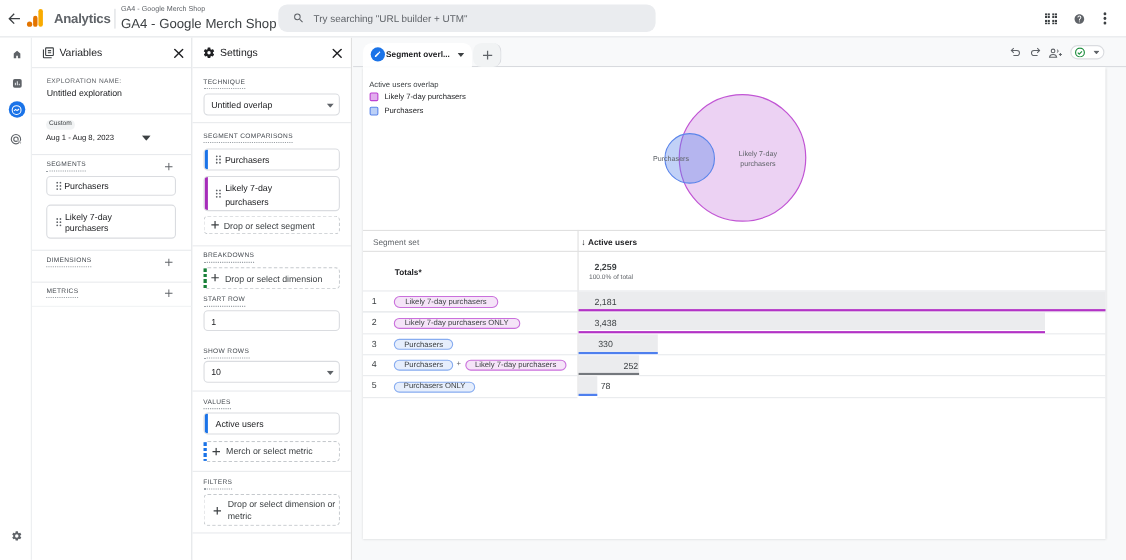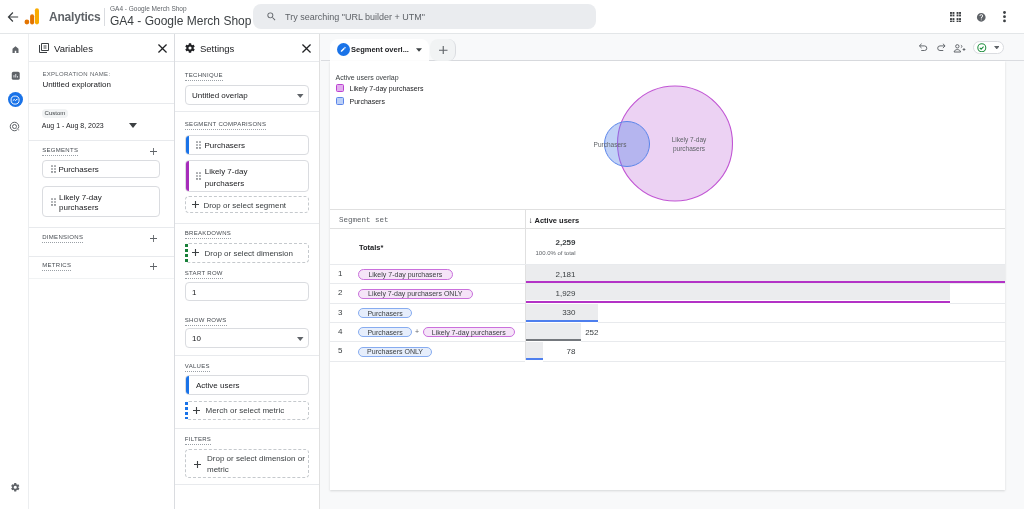--- a/index.html
+++ b/index.html
@@ -10,21 +10,21 @@
 #varpanel { position:absolute; left:29px; top:34px; width:146px; height:475px; background:#fff; border-right:1px solid #dadce0; z-index:3; }
 #setpanel { position:absolute; left:175px; top:34px; width:145px; height:475px; background:#fff; border-right:1px solid #e0e0e0; z-index:3; }
 #canvas { position:absolute; left:330px; top:61px; width:675px; height:429px; background:#fff; box-shadow:0 1px 2px rgba(60,64,67,.18); z-index:2; }
 .lbl { font-size:6px; color:#454a50; letter-spacing:0.3px; display:inline-block; border-bottom:1px dotted #9aa0a6; padding-bottom:2px; white-space:nowrap; }
 .divider { position:absolute; left:0; width:100%; height:1px; background:#e8eaed; }
 .card { position:absolute; border:1px solid #dadce0; border-radius:4px; background:#fff; }
 .chip { position:absolute; border-radius:5.5px; font-size:7px; color:#3c4043; display:flex; align-items:center; justify-content:center; white-space:nowrap; }
 .chip.p { background:#f5e4f8; border:1px solid #ca70dc; }
 .chip.b { background:#e6eefc; border:1px solid #87acf0; }
 .num { position:absolute; font-size:8px; color:#3c4043; }
-.val { position:absolute; font-size:8px; color:#3c4043; text-align:right; width:50px; white-space:nowrap; }
+.val { position:absolute; font-size:8px; color:#3c4043; text-align:center; width:50px; white-space:nowrap; }
 .rowline { position:absolute; height:1px; background:#e8eaed; left:0; width:675px; }
 </style>
 </head>
 <body>
 
 <div id="topbar">
   <svg class="abs" style="left:7px;top:10.5px" width="12" height="12" viewBox="0 0 14 14">
       <path d="M13 6.3H3.4l4-4-1-1L.7 7l5.7 5.7 1-1-4-4H13z" fill="#3c4043"></path>
     </svg>
   <svg class="abs" style="left:24px;top:7px" width="18" height="19" viewBox="0 0 18 19">
@@ -306,21 +306,21 @@
   <svg class="abs" style="left:210px;top:9px" width="280" height="145" viewBox="0 0 280 145">
     <circle cx="135" cy="73.5" r="57.5" fill="#a32cc4" fill-opacity="0.21" stroke="#c155d4" stroke-width="1.1"></circle>
     <circle cx="87" cy="74" r="22.5" fill="#5b85ea" fill-opacity="0.38" stroke="#5b85ea" stroke-width="1"></circle>
     <text x="70" y="76.5" font-size="6.5" fill="#5f6368" text-anchor="middle">Purchasers</text>
     <text x="149" y="71.8" font-size="6.5" fill="#5f6368" text-anchor="middle">Likely 7-day</text>
     <text x="149" y="80.7" font-size="6.5" fill="#5f6368" text-anchor="middle">purchasers</text>
   </svg>
 
   <div class="abs" style="left:0;top:147.6px;width:675px;height:1px;background:#e0e0e0;"></div>
   <div class="abs" style="left:194.5px;top:147.6px;width:1px;height:151.9px;background:#e0e0e0;"></div>
-  <div class="abs" style="left:9px;top:155px;font-size:7.5px;color:#5f6368;font-family:Liberation Mono, monospace;">Segment set</div>
+  <div class="abs" style="left:9px;top:155px;font-size:7.5px;color:#5f6368;">Segment set</div>
   <div class="abs" style="left:198.5px;top:154.5px;font-size:8px;color:#202124;">↓</div>
   <div class="abs" style="left:204.5px;top:155px;font-size:7.5px;font-weight:bold;color:#202124;">Active users</div>
   <div class="abs" style="left:0;top:167.4px;width:675px;height:1px;background:#e0e0e0;"></div>
 
   <div class="abs" style="left:28.9px;top:182px;font-size:7.5px;font-weight:bold;color:#202124;">Totals*</div>
   <div class="val" style="left:195.5px;top:177px;font-weight:bold;">2,259</div>
   <div class="abs" style="left:165.5px;top:188.5px;width:80px;font-size:6px;color:#5f6368;text-align:right;">100.0% of total</div>
   <div class="rowline" style="top:202.9px;"></div>
 
   <div class="abs" style="left:195.5px;top:204px;width:479.5px;height:16.2px;background:#ebecee;"></div>
@@ -343,21 +343,21 @@
   <div class="abs" style="left:251px;top:280.2px;width:424px;height:1px;background:#e8eaed;"></div>
   <div class="abs" style="left:0;top:280.2px;width:195px;height:1px;background:#e8eaed;"></div>
   <div class="abs" style="left:212.7px;top:299.5px;width:462.3px;height:1px;background:#e8eaed;"></div>
   <div class="abs" style="left:0;top:299.5px;width:195px;height:1px;background:#e8eaed;"></div>
 
   <div class="num" style="left:8px;top:208px;">1</div>
   <div class="chip p" style="left:27.9px;top:208.4px;width:95px;height:10.2px;">Likely 7-day purchasers</div>
   <div class="val" style="left:195.5px;top:208.8px;">2,181</div>
   <div class="num" style="left:8px;top:227.3px;">2</div>
   <div class="chip p" style="left:27.9px;top:227.7px;width:114.7px;height:10.2px;">Likely 7-day purchasers ONLY</div>
-  <div class="val" style="left:195.5px;top:228.1px;">1,929</div>
+  <div class="val" style="left:195.5px;top:228.1px;">3,438</div>
   <div class="num" style="left:8px;top:246.6px;">3</div>
   <div class="chip b" style="left:27.9px;top:247px;width:54.5px;height:10.2px;">Purchasers</div>
   <div class="val" style="left:195.5px;top:247.4px;">330</div>
   <div class="num" style="left:8px;top:265.9px;">4</div>
   <div class="chip b" style="left:27.9px;top:266.3px;width:54.5px;height:10.2px;">Purchasers</div>
   <div class="abs" style="left:85px;top:267.3px;font-size:7px;color:#5f6368;">+</div>
   <div class="chip p" style="left:92.5px;top:266.3px;width:92.5px;height:10.2px;">Likely 7-day purchasers</div>
   <div class="val" style="left:195.5px;top:266.7px;margin-left:23px;">252</div>
   <div class="num" style="left:8px;top:285.2px;">5</div>
   <div class="chip b" style="left:27.9px;top:285.6px;width:74.3px;height:10.2px;">Purchasers ONLY</div>

